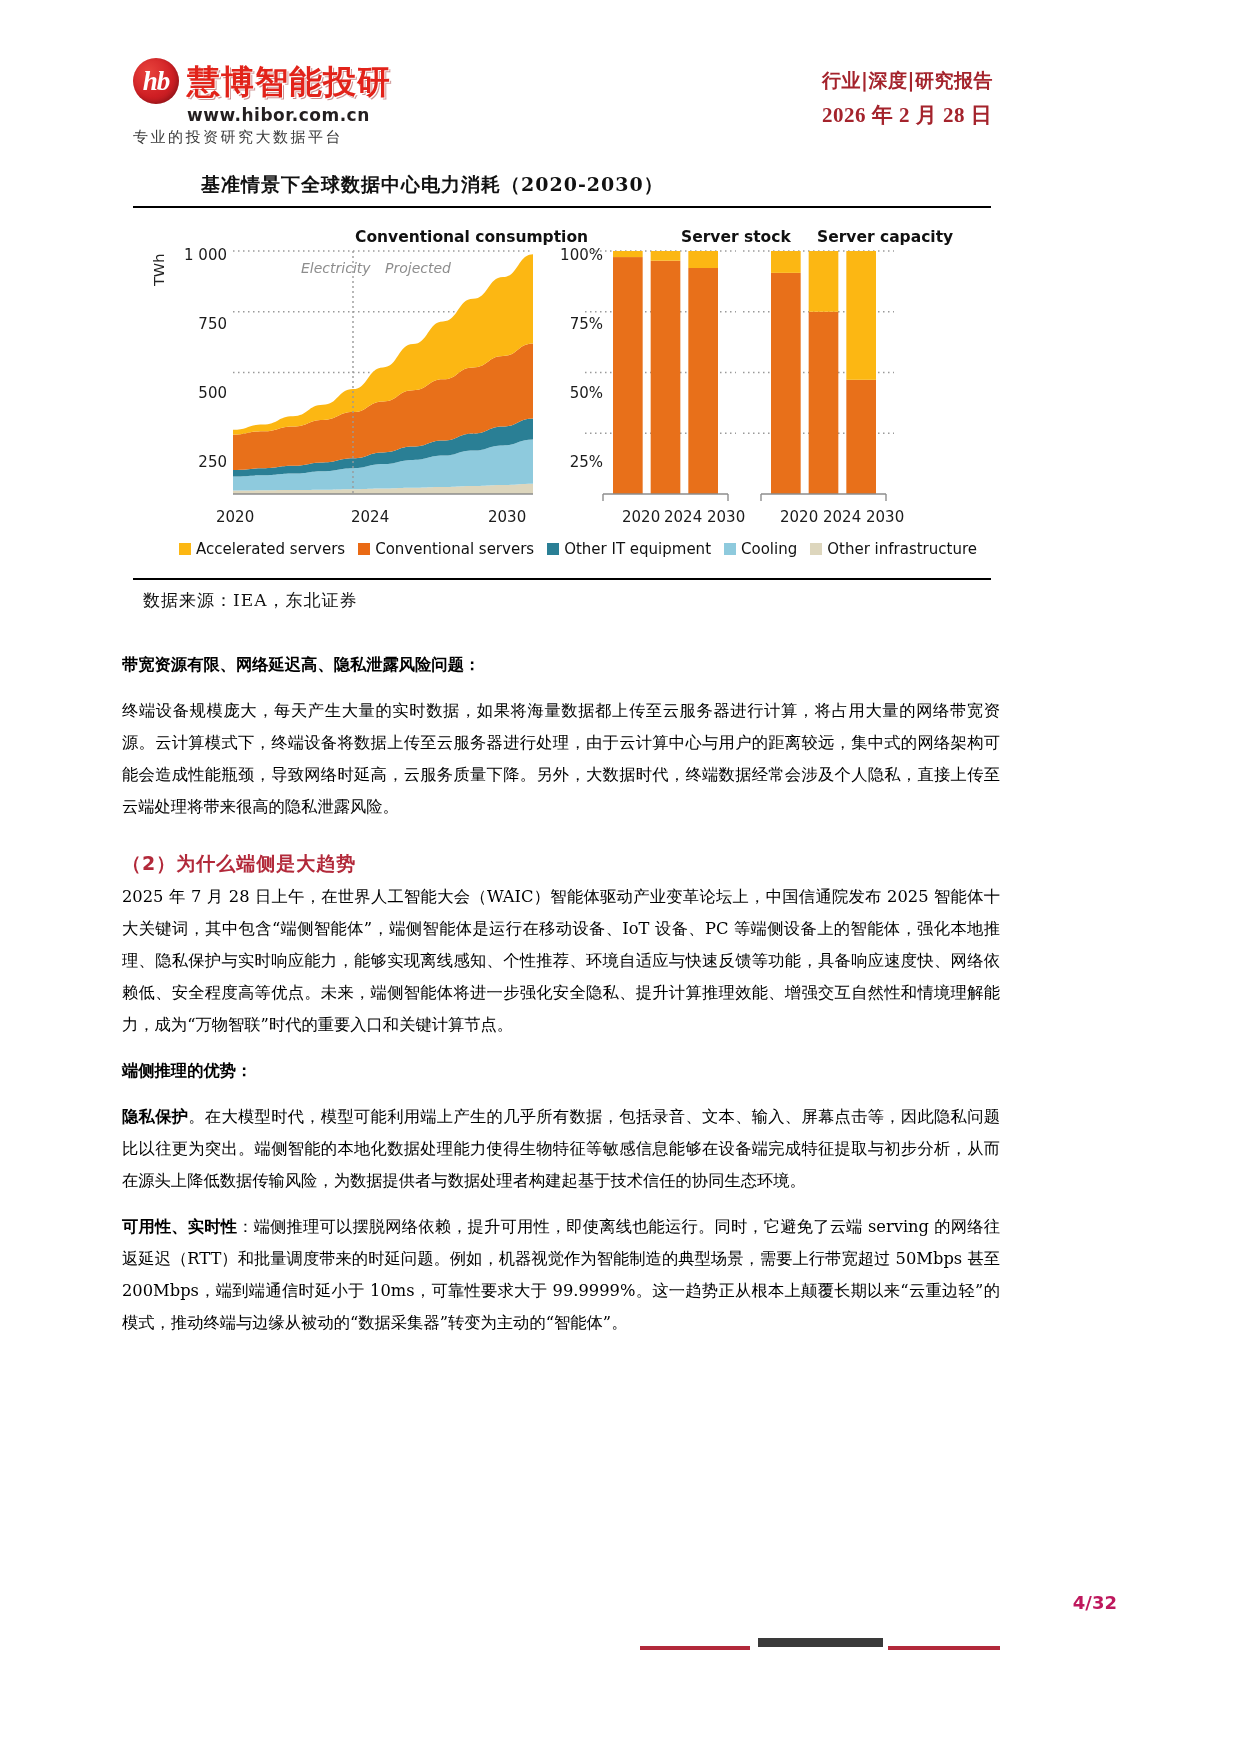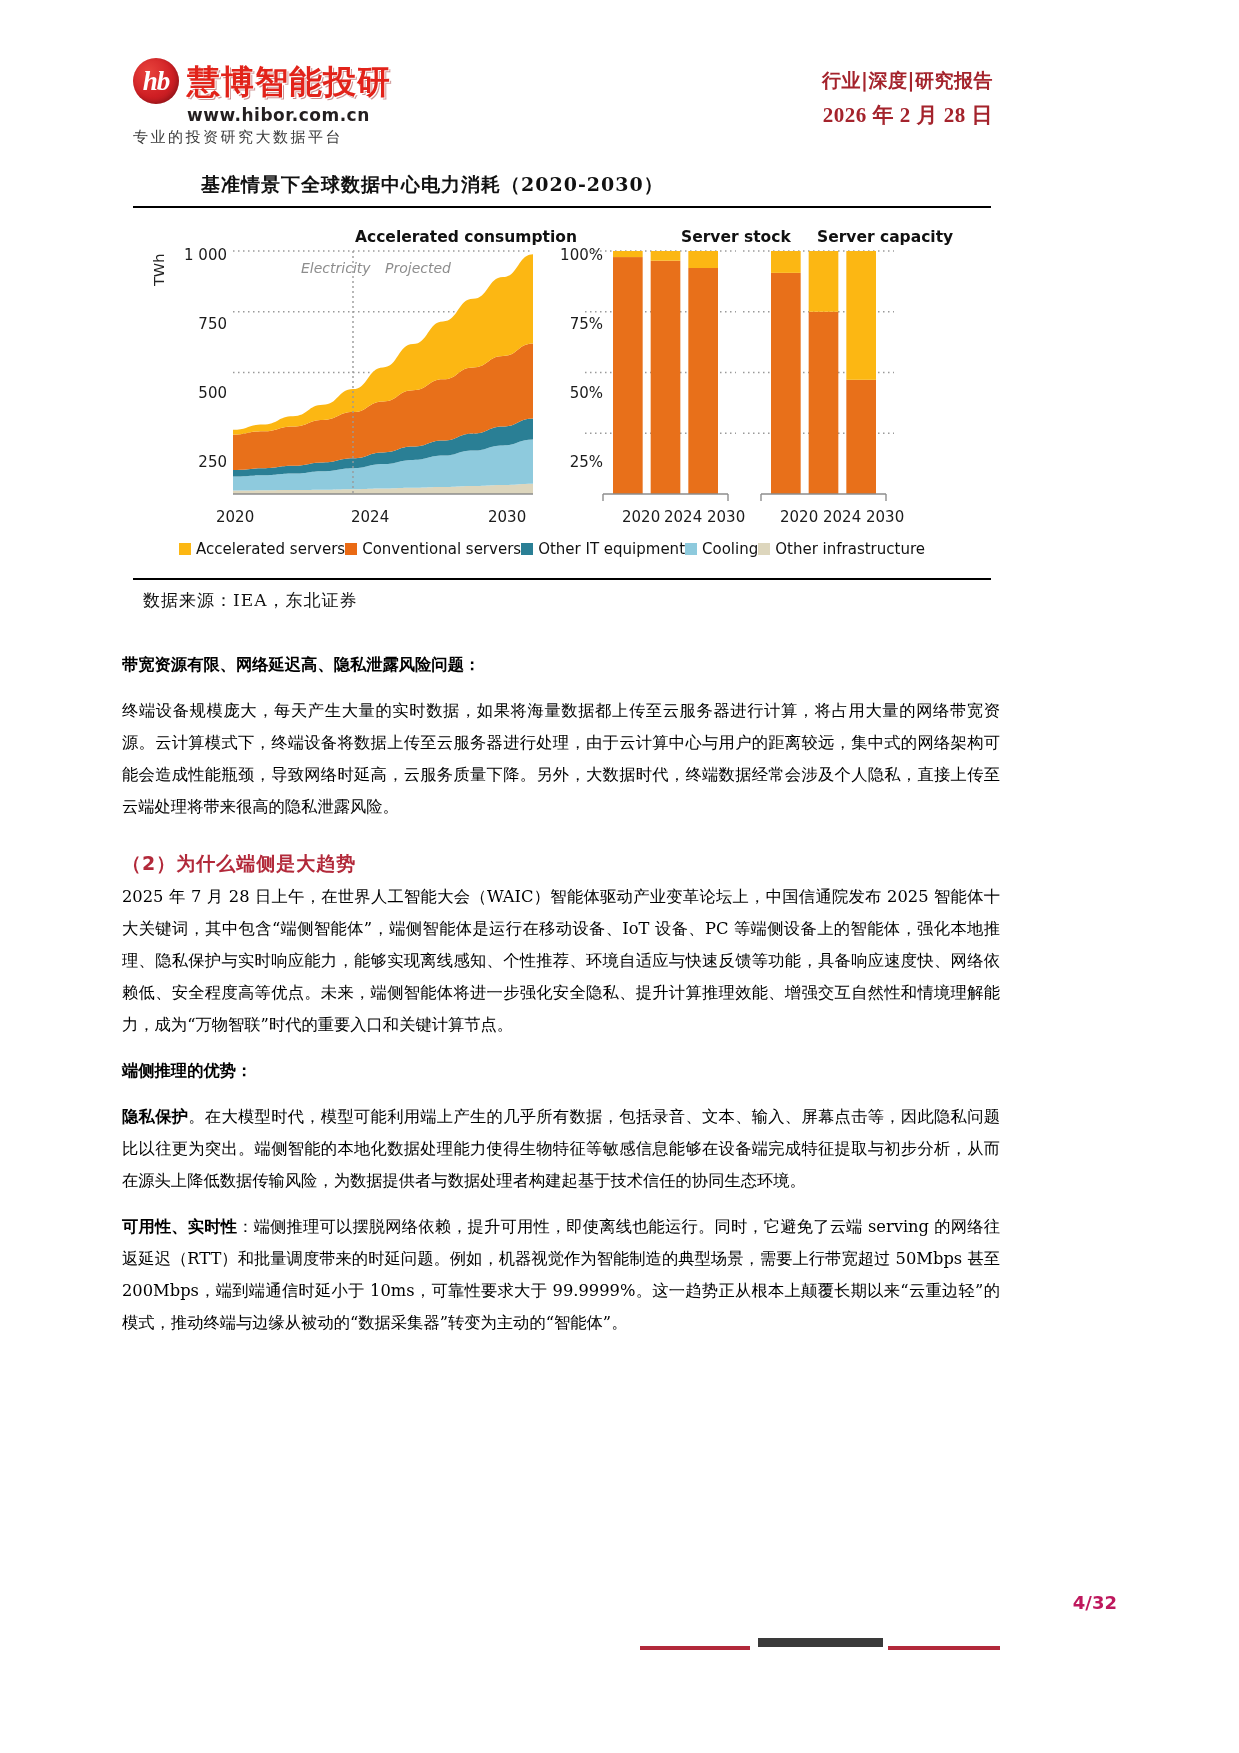--- a/index.html
+++ b/index.html
@@ -89,21 +89,21 @@
     font-family: Liberation Sans, sans-serif;
     font-size: 15px;
     letter-spacing: 2.5px;
     color: #3a3a3a;
     white-space: nowrap;
   }
   .header-right {
     position: absolute;
     right: 0;
     top: 22px;
-    text-align: right;
+    text-align: left;
     color: #a4232c;
   }
   .header-right .line1 {
     font-family: "DejaVu Sans", sans-serif;
     font-weight: bold;
     font-size: 19px;
     letter-spacing: .5px;
     white-space: nowrap;
   }
   .header-right .line2 {
@@ -193,20 +193,21 @@
     color: #8d8d8d;
     white-space: nowrap;
   }
   .legend {
     position: absolute;
     left: 46px;
     top: 322px;
     width: 812px;
     display: flex;
     align-items: center;
+    gap: 13px;
     font-family: "DejaVu Sans", sans-serif;
     font-size: 15px;
     color: #111;
     white-space: nowrap;
   }
   .legend-item { display: flex; align-items: center; gap: 5px; }
   .swatch { width: 12px; height: 12px; display: inline-block; }
 
   .fig-source {
     font-family: "DejaVu Serif", serif;
@@ -305,21 +306,21 @@
     </div>
   </div>
 
   <div class="figure">
     <div class="fig-title">基准情景下全球数据中心电力消耗（2020-2030）</div>
     <div class="fig-rule"></div>
 
     <div class="fig-body">
       <div class="chart-wrap">
 
-        <div class="panel-title" id="pt-0" style="left:222px; top:10px;">Accelerated consumption</div>
+        <div class="panel-title" id="pt-0" style="left:222px; top:10px;">Conventional consumption</div>
         <div class="panel-title" id="pt-1" style="left:548px; top:10px;">Server stock</div>
         <div class="panel-title" id="pt-2" style="left:684px; top:10px;">Server capacity</div>
 
         <div class="axis-label-twh">TWh</div>
 
         <div class="ytick" style="left:16px; top:28px; width:78px;">1 000</div>
         <div class="ytick" style="left:16px; top:97px; width:78px;">750</div>
         <div class="ytick" style="left:16px; top:166px; width:78px;">500</div>
         <div class="ytick" style="left:16px; top:235px; width:78px;">250</div>
 

